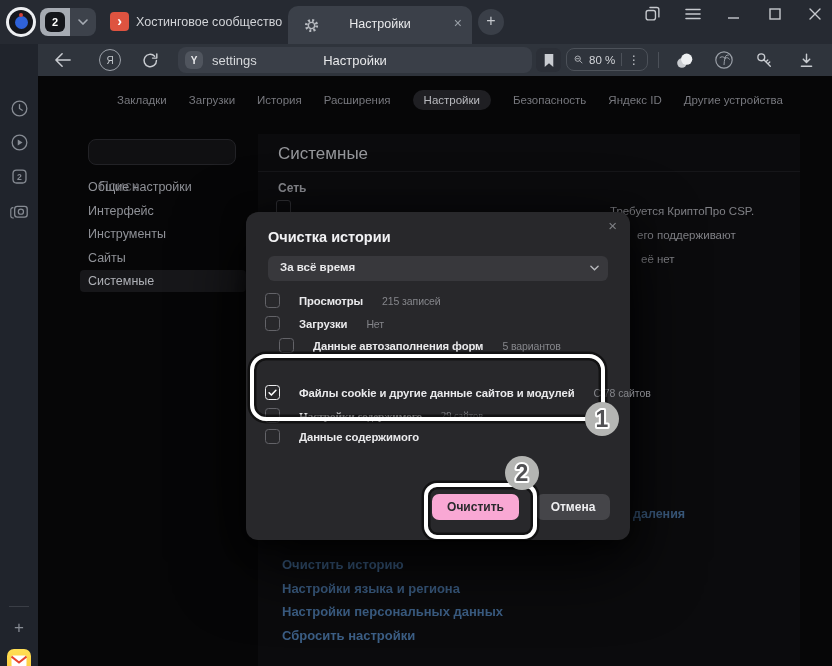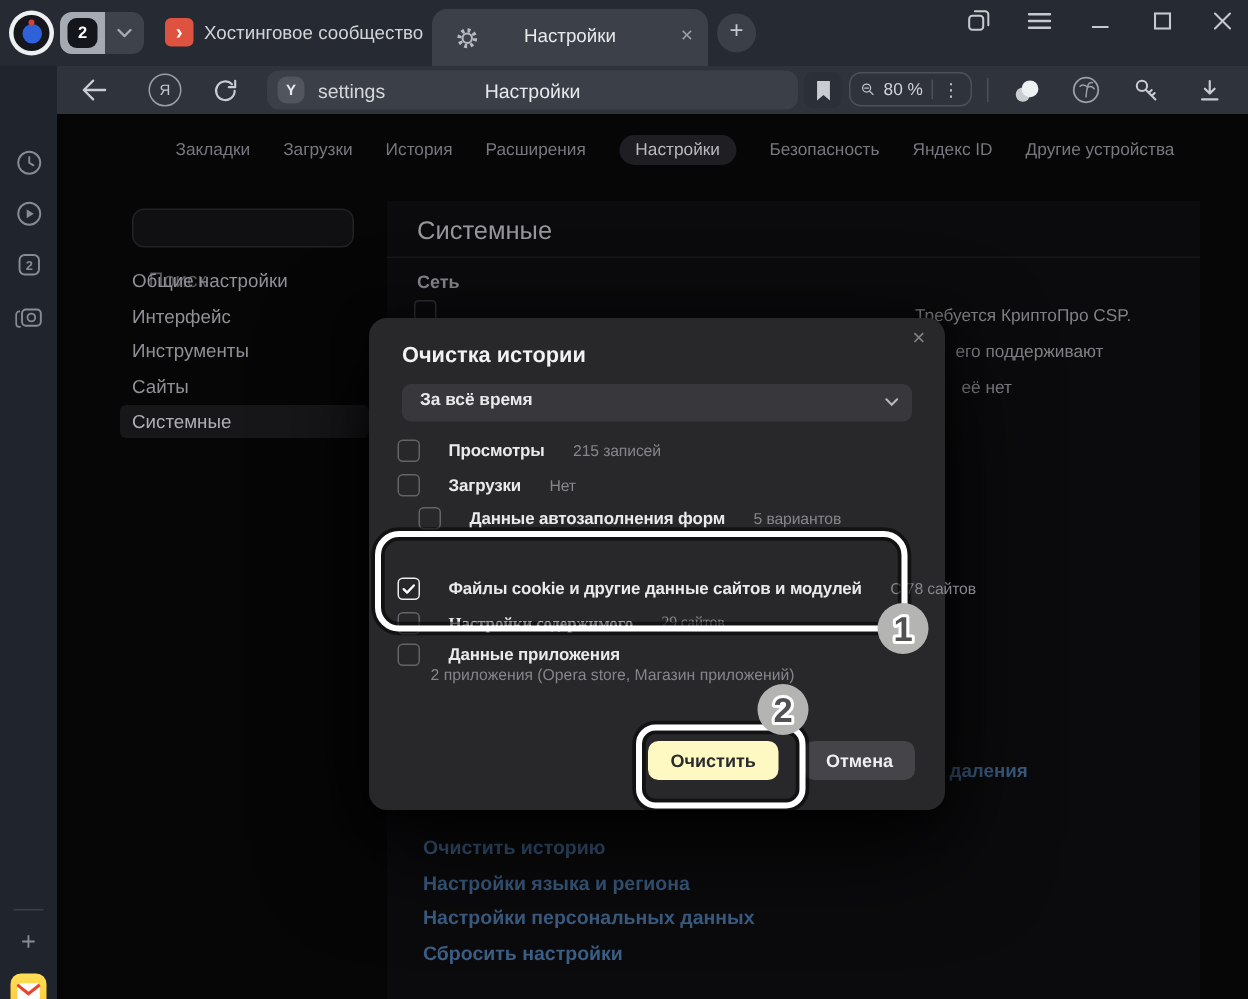--- a/index.html
+++ b/index.html
@@ -93,21 +93,21 @@
   .dlg-rows{position:absolute;left:0;top:0;right:0;bottom:0;}
   .dlg-row{position:absolute;left:19px;right:10px;height:17px;display:flex;align-items:center;gap:19px;letter-spacing:-0.1px;}
   .cb{width:13px;height:13px;border:1.5px solid #636368;border-radius:3.5px;flex:0 0 auto;box-sizing:content-box;}
   .cb.on{border-color:#ececef;display:flex;align-items:center;justify-content:center;}
   .cb.on svg{width:11px;height:11px;}
   .dlg-label{color:#eaeaec;font-size:11.3px;font-weight:bold;white-space:nowrap;}
   .dlg-detail{color:#85868b;font-size:10.5px;white-space:nowrap;}
   .dlg-sub{position:absolute;left:41px;color:#85868b;font-size:10.5px;white-space:nowrap;}
   .btn{position:absolute;top:282px;height:26px;border-radius:7px;font-size:12px;font-weight:bold;
         display:flex;align-items:center;justify-content:center;}
-  .btn-clear{left:186px;width:87px;background:#fef9c3;color:#2a2a2d;}
+  .btn-clear{left:186px;width:87px;background:#f9a8d4;color:#2a2a2d;}
   .btn-cancel{left:290px;width:74px;background:#454549;color:#efeff1;}
 
   
   .hl-rect{position:absolute;border:4px solid #fff;z-index:20;
         box-shadow:0 0 0 2.5px rgba(0,0,0,.55), inset 0 0 0 2.5px rgba(0,0,0,.55);}
   .hl-1{left:250px;top:354px;width:347px;height:59px;border-radius:16px;}
   .hl-2{left:424px;top:483px;width:105px;height:48px;border-radius:13px;}
   .balloon{position:absolute;width:34px;height:34px;border-radius:50%;background:#b4b5b3;z-index:21;
         display:flex;align-items:center;justify-content:center;}
   .b1{left:585px;top:402px;}
@@ -353,23 +353,22 @@
         <span class="dlg-label">Файлы cookie и другие данные сайтов и модулей</span>
         <span class="dlg-detail">С 78 сайтов</span>
       </div>
       <div class="dlg-row" style="top: 195px; font-family: Liberation Serif, serif;">
         <span class="cb"></span>
         <span class="dlg-label">Настройки содержимого</span>
         <span class="dlg-detail">29 сайтов</span>
       </div>
       <div class="dlg-row" style="top: 216px;">
         <span class="cb"></span>
-        <span class="dlg-label">Данные приложения</span>
-      </div>
-      <div class="dlg-sub" style="top: 232px;">2 приложения (Opera store, Магазин приложений)</div>
+        <span class="dlg-label">Данные содержимого</span>
+      </div>
     </div>
   <div class="btn btn-clear">Очистить</div>
   <div class="btn btn-cancel">Отмена</div>
 </div>
 
 <div class="hl-rect hl-1"></div>
 <div class="hl-rect hl-2"></div>
 <div class="balloon b1">
   <svg width="34" height="34" viewBox="0 0 34 34">
     <text x="17" y="25" text-anchor="middle" font-size="23" font-weight="bold" fill="#515154" stroke="#ffffff" stroke-width="4" paint-order="stroke" stroke-linejoin="round" font-family="Liberation Sans, sans-serif">1</text>

